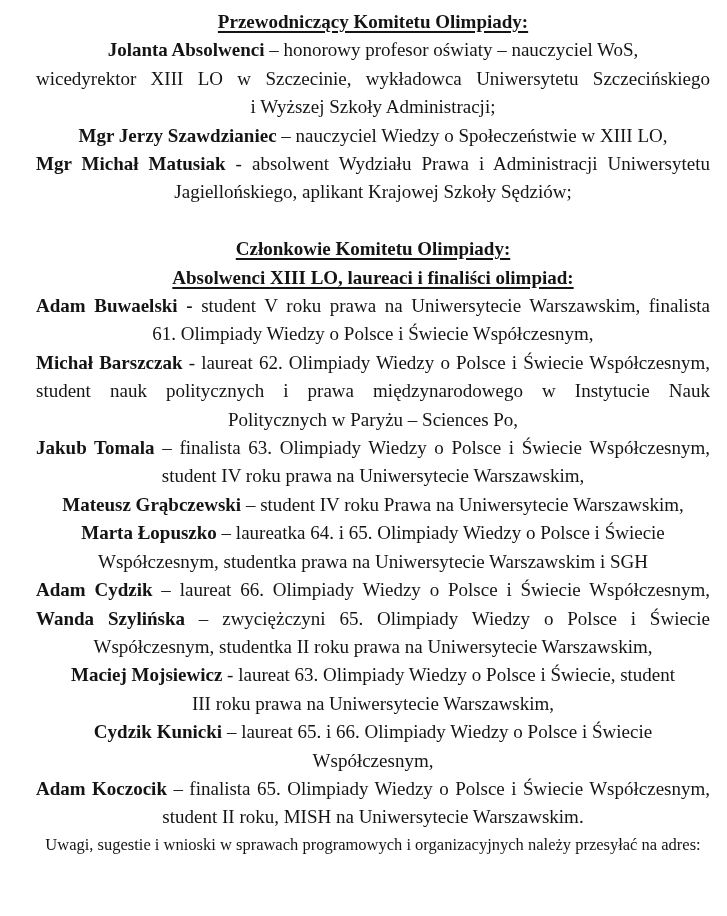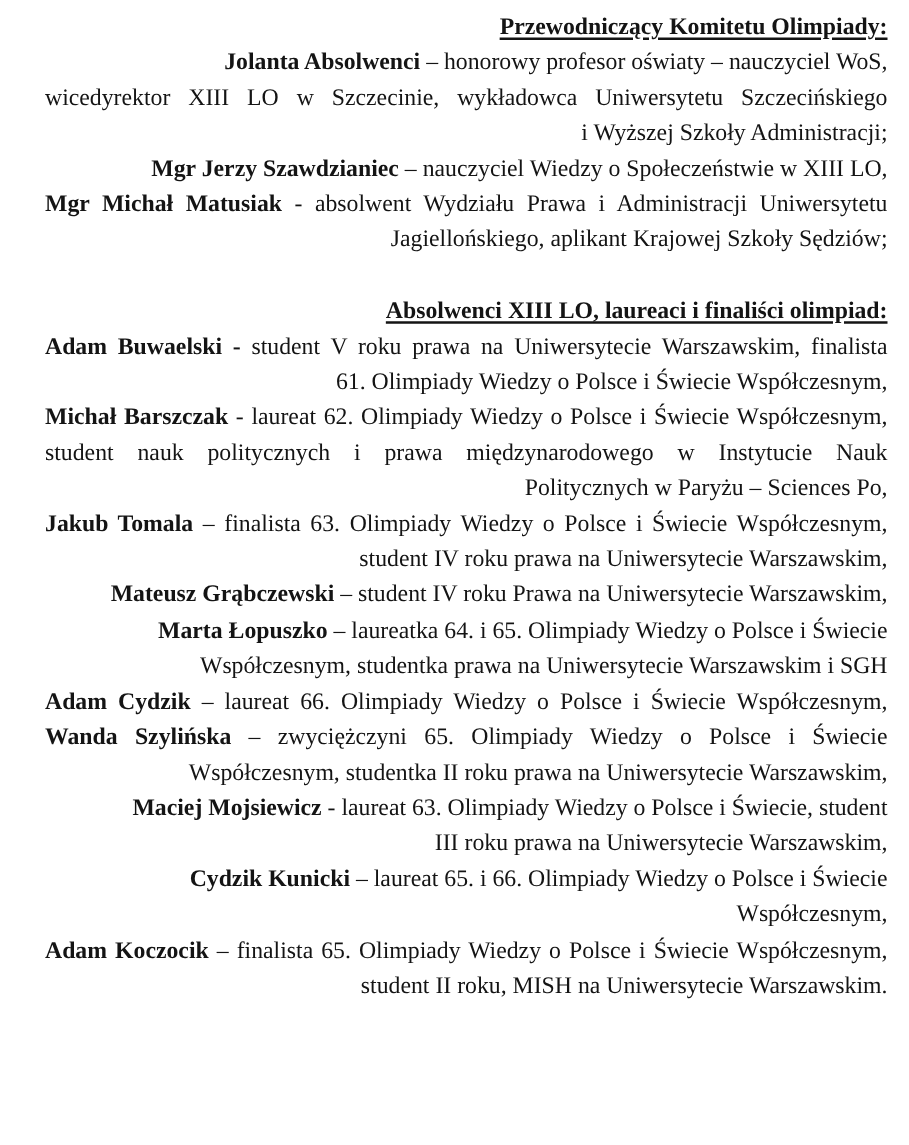--- a/index.html
+++ b/index.html
@@ -9,21 +9,21 @@
     box-sizing: border-box;
     padding: 8px 17px 0 36px;
     background: #ffffff;
     color: #141414;
     font-family: "Liberation Serif", "DejaVu Serif", serif;
     overflow: hidden;
   }
   .line {
     font-size: 19px;
     line-height: 28.4px;
-    text-align: right;
+    text-align: center;
   }
   .line.heading {
     font-weight: bold;
     text-decoration: underline;
     text-underline-offset: 3px;
     text-decoration-thickness: 1.5px;
   }
   .line.just {
     text-align: justify;
     text-align-last: justify;
@@ -42,34 +42,36 @@
 <div class="page">
   <div id="doc-body">
       <div class="line heading">Przewodniczący Komitetu Olimpiady:</div>
       <div class="line"><b>Jolanta Absolwenci</b><span> – honorowy profesor oświaty – nauczyciel WoS,</span></div>
       <div class="line just">wicedyrektor XIII LO w Szczecinie, wykładowca Uniwersytetu Szczecińskiego</div>
       <div class="line">i Wyższej Szkoły Administracji;</div>
       <div class="line"><b>Mgr Jerzy Szawdzianiec</b><span> – nauczyciel Wiedzy o Społeczeństwie w XIII LO,</span></div>
       <div class="line just"><b>Mgr Michał Matusiak</b><span> - absolwent Wydziału Prawa i Administracji Uniwersytetu</span></div>
       <div class="line">Jagiellońskiego, aplikant Krajowej Szkoły Sędziów;</div>
       <div class="line spacer"></div>
+      <div class="line heading">Członkowie Komitetu Olimpiady:</div>
       <div class="line heading">Absolwenci XIII LO, laureaci i finaliści olimpiad:</div>
       <div class="line just"><b>Adam Buwaelski -</b><span> student V roku prawa na Uniwersytecie Warszawskim,  finalista</span></div>
       <div class="line">61. Olimpiady Wiedzy o Polsce i Świecie Współczesnym,</div>
       <div class="line just"><b>Michał Barszczak</b><span> - laureat 62. Olimpiady Wiedzy o Polsce i Świecie Współczesnym,</span></div>
       <div class="line just">student nauk politycznych i prawa międzynarodowego w Instytucie Nauk</div>
       <div class="line">Politycznych w Paryżu – Sciences Po,</div>
       <div class="line just"><b>Jakub Tomala</b><span> – finalista 63. Olimpiady Wiedzy o Polsce i Świecie Współczesnym,</span></div>
       <div class="line">student IV roku prawa na Uniwersytecie Warszawskim,</div>
       <div class="line"><b>Mateusz Grąbczewski</b><span> – student IV roku Prawa na Uniwersytecie Warszawskim,</span></div>
       <div class="line"><b>Marta Łopuszko</b><span> – laureatka 64. i 65. Olimpiady Wiedzy o Polsce i Świecie</span></div>
       <div class="line">Współczesnym, studentka prawa na Uniwersytecie Warszawskim i SGH</div>
       <div class="line just"><b>Adam Cydzik</b><span> – laureat 66. Olimpiady Wiedzy o Polsce i Świecie Współczesnym,</span></div>
       <div class="line just"><b>Wanda Szylińska</b><span> – zwyciężczyni 65. Olimpiady Wiedzy o Polsce i Świecie</span></div>
       <div class="line">Współczesnym, studentka II roku prawa na Uniwersytecie Warszawskim,</div>
       <div class="line"><b>Maciej Mojsiewicz</b><span> - laureat 63. Olimpiady Wiedzy o Polsce i Świecie, student</span></div>
       <div class="line">III roku prawa na Uniwersytecie Warszawskim,</div>
       <div class="line"><b>Cydzik Kunicki</b><span> – laureat 65. i 66. Olimpiady Wiedzy o Polsce i Świecie</span></div>
       <div class="line">Współczesnym,</div>
       <div class="line just"><b>Adam Koczocik</b><span> – finalista 65. Olimpiady Wiedzy o Polsce i Świecie Współczesnym,</span></div>
       <div class="line">student II roku, MISH na Uniwersytecie Warszawskim.</div>
+      <div class="line small">Uwagi, sugestie i wnioski w sprawach programowych i organizacyjnych należy przesyłać na adres:</div>
     </div>
 </div>
 
 </body></html>

